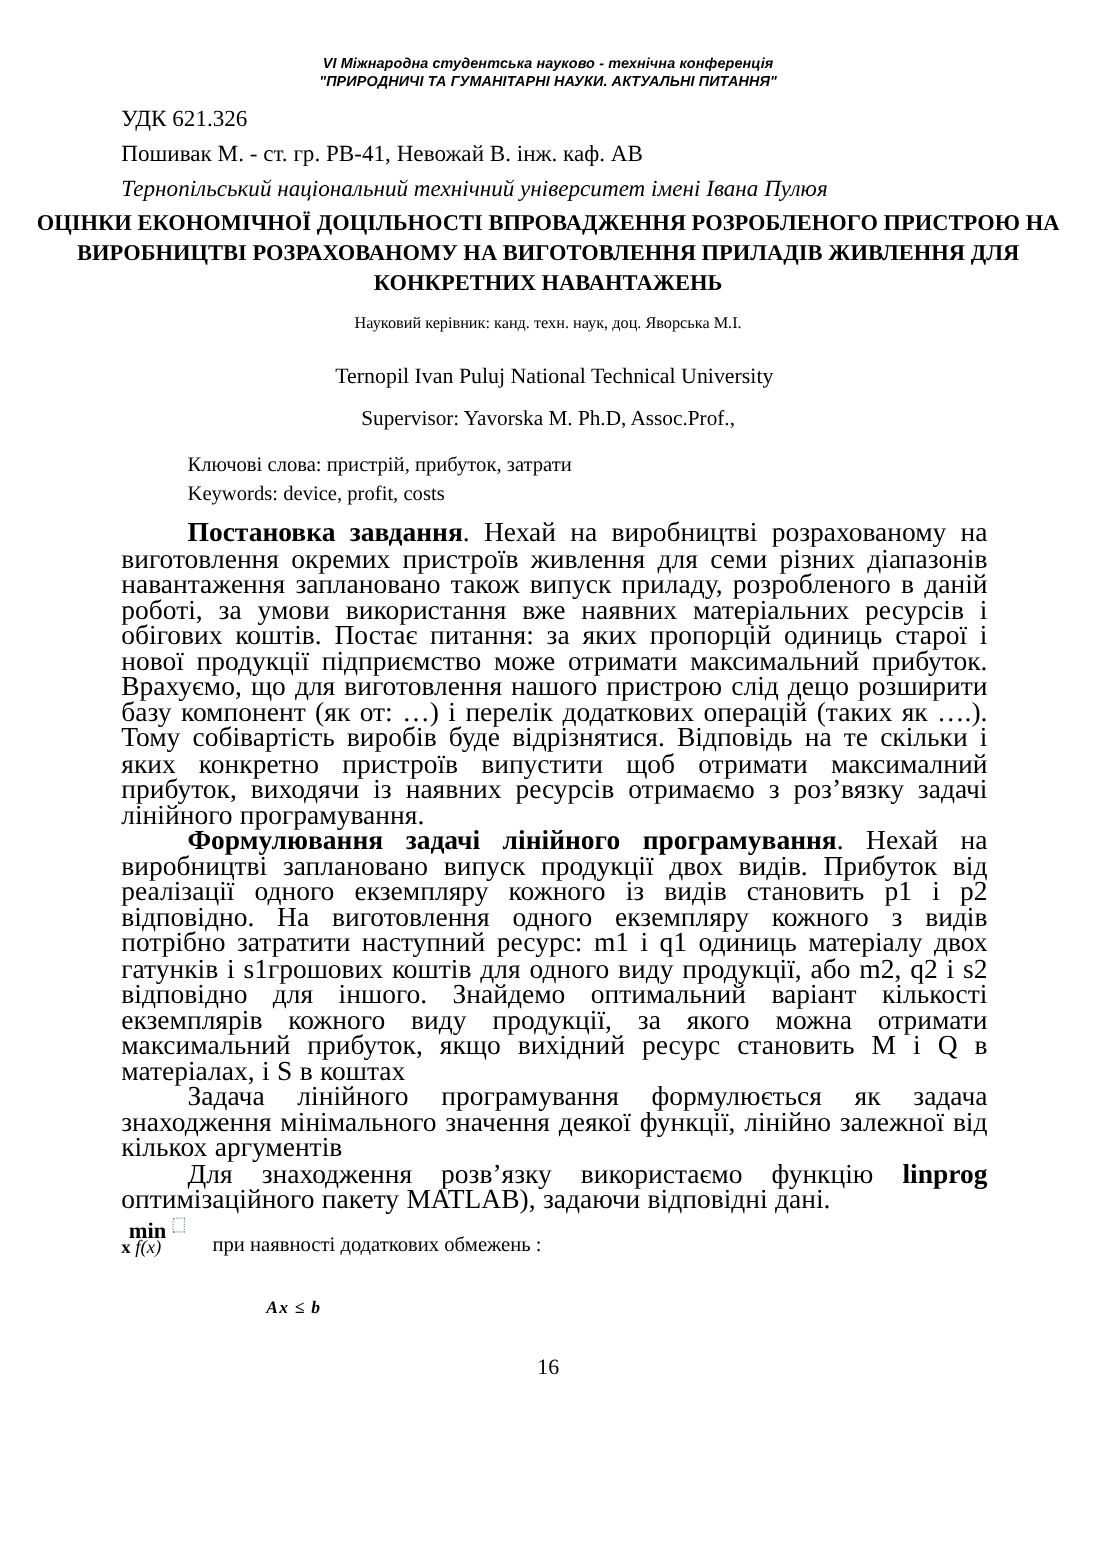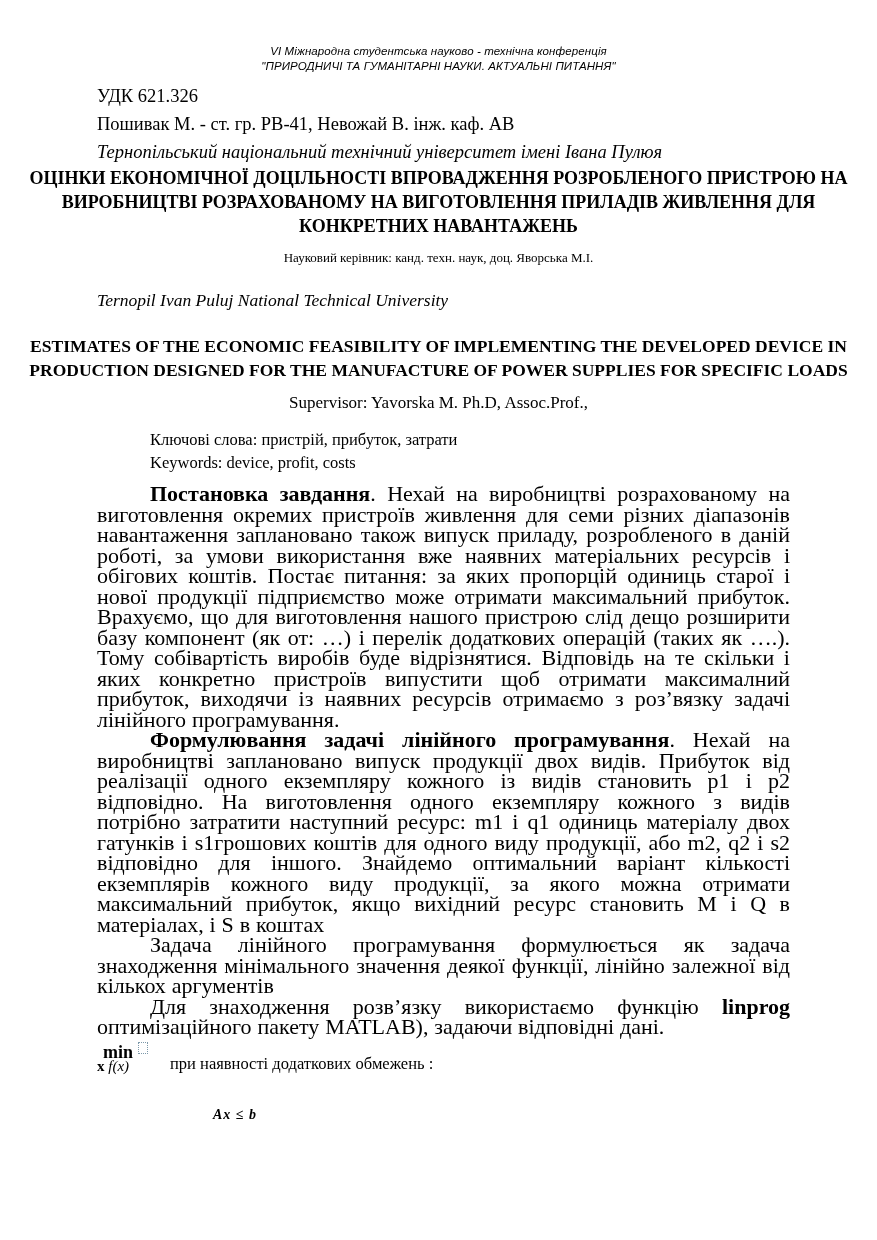--- a/index.html
+++ b/index.html
@@ -3,31 +3,31 @@
 <meta charset="utf-8">
 <style>
   html,body{margin:0;padding:0;background:#ffffff;}
   .page{
     width:877px;height:1240px;background:#fff;color:#000;
     box-sizing:border-box;padding:44px 87px 0 97px;
     font-family:"Liberation Serif",serif;position:relative;overflow:hidden;
   }
   .full-center{margin-left:-97px;margin-right:-87px;text-align:center;}
   .running-header{
-    font-family:"Liberation Sans",sans-serif;font-weight:normal;font-style:italic;
+    font-family:"Liberation Sans",sans-serif;font-weight:bold;font-style:italic;
     font-size:11.5px;line-height:15px;letter-spacing:0.1px;text-align:center;
   }
   .meta-block{margin-top:8px;font-size:18.5px;line-height:28px;}
   .affiliation-uk{font-style:italic;}
   .paper-title-uk{
     margin-top:0;font-weight:bold;font-size:18px;line-height:24px;
   }
   .supervisor-uk{margin-top:8px;font-size:13px;line-height:24px;}
   .en-block{margin-top:17px;font-size:17.5px;line-height:27px;}
-  .affiliation-en{font-style:italic;}
+  .affiliation-en{text-align:center;}
   .paper-title-en{margin-top:20px;font-weight:bold;font-size:17.5px;line-height:24px;}
   .supervisor-en{margin-top:9px;font-size:17px;line-height:24px;}
   .keywords-block{margin-top:13px;margin-left:53px;font-size:16.5px;line-height:23px;}
   .body-text{margin-top:10px;}
   .para{
     font-size:22px;line-height:20.5px;text-align:justify;text-indent:53px;
     margin:0;word-spacing:0.4px;
   }
   .para .lead{font-weight:bold;}
   .para .bold-word{font-weight:bold;}
@@ -67,21 +67,20 @@
   </div>
 
   <div class="paper-title-uk full-center">ОЦІНКИ ЕКОНОМІЧНОЇ ДОЦІЛЬНОСТІ ВПРОВАДЖЕННЯ РОЗРОБЛЕНОГО ПРИСТРОЮ НА ВИРОБНИЦТВІ РОЗРАХОВАНОМУ НА ВИГОТОВЛЕННЯ ПРИЛАДІВ ЖИВЛЕННЯ ДЛЯ КОНКРЕТНИХ НАВАНТАЖЕНЬ</div>
 
   <div class="supervisor-uk full-center">Науковий керівник: канд. техн. наук, доц. Яворська М.І.</div>
 
   <div class="en-block">
     <div class="affiliation-en">Ternopil Ivan Puluj National Technical University</div>
   </div>
 
-  <div class="paper-title-en full-center">ESTIMATES OF THE ECONOMIC FEASIBILITY OF IMPLEMENTING THE DEVELOPED DEVICE IN PRODUCTION DESIGNED FOR THE MANUFACTURE OF POWER SUPPLIES FOR SPECIFIC LOADS</div>
 
   <div class="supervisor-en full-center">Supervisor: Yavorska M. Ph.D, Assoc.Prof.,</div>
 
   <div class="keywords-block">
     <div>Ключові слова: пристрій, прибуток, затрати</div>
     <div>Keywords:  device, profit, costs</div>
   </div>
 
   <div class="body-text">
     <p class="para"><span class="lead">Постановка завдання</span><span>. Нехай на виробництві розрахованому на виготовлення окремих пристроїв живлення для семи різних діапазонів навантаження заплановано також випуск приладу, розробленого в даній роботі,  за умови використання вже наявних матеріальних ресурсів і обігових коштів. Постає питання: за яких пропорцій одиниць старої і нової продукції підприємство може отримати максимальний прибуток. Врахуємо, що для виготовлення нашого пристрою слід дещо розширити базу компонент (як от: …) і перелік додаткових операцій (таких як ….). Тому собівартість виробів буде відрізнятися. Відповідь на те скільки і яких конкретно пристроїв випустити щоб отримати максималний прибуток, виходячи із наявних ресурсів отримаємо з роз’вязку задачі лінійного програмування.</span></p>
@@ -93,14 +92,15 @@
   <div class="formula-line">
     <div class="min-stack">
       <div class="min-top"><span>min</span><span class="missing-box"></span></div>
       <div class="min-bottom"><span class="min-arg">x</span> <span class="min-fx">f(x)</span></div>
     </div>
     <div class="condition">при наявності додаткових обмежень :</div>
   </div>
 
   <div class="inequality">Ax ≤ b</div>
 
+  <div class="page-number full-center">16</div>
 
 </div>
 
 </body></html>

